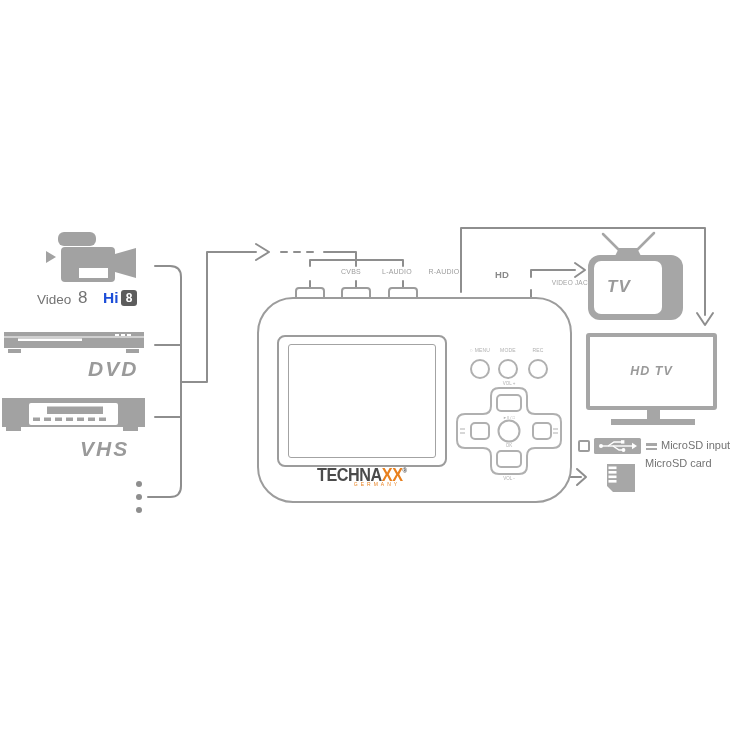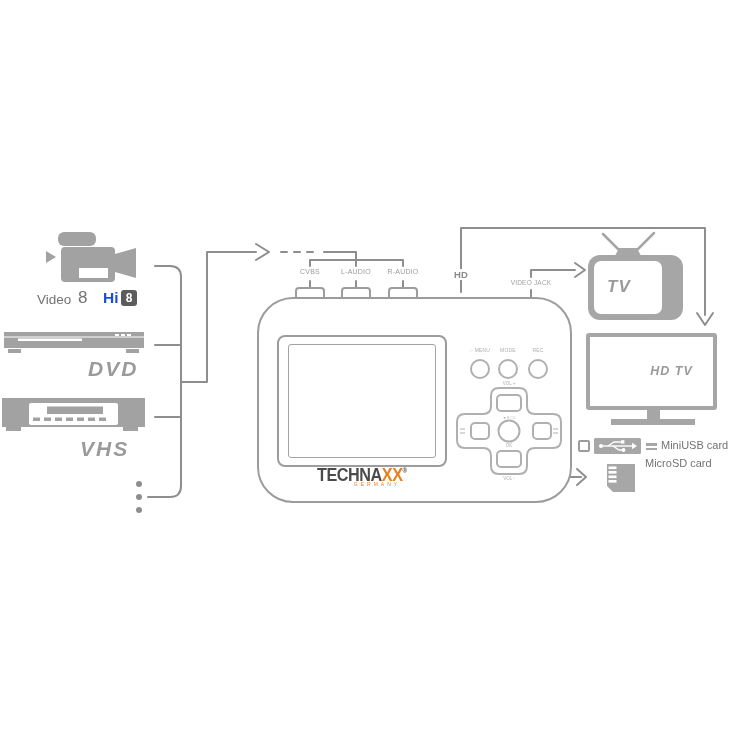--- a/index.html
+++ b/index.html
@@ -1,20 +1,20 @@
 <!DOCTYPE html>
 <html><head>
 <meta charset="utf-8">
 <style>
   html,body{margin:0;padding:0;background:#fff;}
   .canvas{position:relative;width:736px;height:736px;background:#fff;overflow:hidden;
           font-family:"Liberation Sans", sans-serif;}
   svg{position:absolute;overflow:visible;}
   .lab{position:absolute;color:#737373;}
-  .conn-lab{position:absolute;font-size:7px;color:#9c9c9c;text-align:center;letter-spacing:.2px;}
+  .conn-lab{position:absolute;font-size:7px;color:#9c9c9c;text-align:center;letter-spacing:.2px;margin-left:41px;}
   .dev-body{position:absolute;left:257px;top:297px;width:315px;height:206px;
             border:2.5px solid #9c9c9c;border-radius:36px;background:#fff;box-sizing:border-box;z-index:2;}
   .ctab{position:absolute;top:287px;width:30px;height:14px;border:2px solid #9c9c9c;
         border-radius:4px;background:#fff;box-sizing:border-box;z-index:1;}
   .screen-outer{position:absolute;left:277px;top:335px;width:170px;height:132px;
         border:2.5px solid #9c9c9c;border-radius:8px;box-sizing:border-box;z-index:3;}
   .screen-inner{position:absolute;left:288px;top:344px;width:148px;height:114px;
         border:1.5px solid #a3a3a3;border-radius:3px;box-sizing:border-box;z-index:3;}
   .btn{position:absolute;top:359px;width:20px;height:20px;border:2px solid #b0b0b0;
         border-radius:50%;background:#fff;box-sizing:border-box;z-index:3;}
@@ -155,40 +155,40 @@
 
   <svg style="left:580px;top:228px;" width="112" height="96" viewBox="580 228 112 96">
     <path d="M620,251 L603,234 M636,251 L654,233" stroke="#a6a6a6" stroke-width="2.5" fill="none" stroke-linecap="round"></path>
     <polygon points="619,248 637,248 641,256 615,256" fill="#a6a6a6"></polygon>
     <rect x="588" y="255" width="95" height="65" rx="12" fill="#a6a6a6"></rect>
     <rect x="594" y="261" width="68" height="53" rx="7" fill="#fff"></rect>
   </svg>
   <div class="lab ital" style="left:607px;top:277px;width:42px;font-weight:bold;font-size:17px;letter-spacing:1px;">TV</div>
 
   <div class="hdtv-frame"></div>
-  <div class="lab ital" style="left:586px;top:364px;width:131px;text-align:center;font-weight:bold;font-size:12.5px;letter-spacing:1px;margin-left:20px;">HD TV</div>
+  <div class="lab ital" style="left:586px;top:364px;width:131px;text-align:center;font-weight:bold;font-size:12.5px;letter-spacing:1px;">HD TV</div>
   <div class="graybox" style="left:647px;top:410px;width:13px;height:9px;"></div>
   <div class="graybox" style="left:611px;top:419px;width:84px;height:6px;"></div>
 
   <div class="usb-port"></div>
   <svg style="left:594px;top:437px;" width="52" height="18" viewBox="0 0 52 18">
     <rect x="0" y="1" width="47" height="16" rx="1.5" fill="#a7a7a7"></rect>
     <g stroke="#fff" stroke-width="1.4" fill="none">
       <path d="M8,9 H38"></path>
       <path d="M14,9 L20,5 H27"></path>
       <path d="M19,9 L25,13 H28"></path>
     </g>
     <circle cx="7" cy="9" r="2" fill="#fff"></circle>
     <rect x="27" y="3.2" width="3.4" height="3.4" fill="#fff"></rect>
     <circle cx="29.5" cy="13" r="1.9" fill="#fff"></circle>
     <polygon points="38,5.8 43,9 38,12.2" fill="#fff"></polygon>
   </svg>
   <div class="eq" style="top:443px;"></div>
   <div class="eq" style="top:447.5px;"></div>
-  <div class="lab" style="left:661px;top:439px;font-size:11px;">MiniUSB card</div>
+  <div class="lab" style="left:661px;top:439px;font-size:11px;">MicroSD input</div>
 
   <svg style="left:602px;top:461px;" width="38" height="33" viewBox="602 461 38 33">
     <path d="M607,464 H635 V492 H613 L607,486 Z" fill="#a7a7a7"></path>
     <rect x="608.5" y="466.5" width="8" height="2.6" fill="#fff"></rect>
     <rect x="608.5" y="471" width="8" height="2.6" fill="#fff"></rect>
     <rect x="608.5" y="475.5" width="8" height="2.6" fill="#fff"></rect>
     <rect x="608.5" y="480" width="8" height="2.6" fill="#fff"></rect>
   </svg>
   <div class="lab" style="left:645px;top:457px;font-size:11px;">MicroSD card</div>
 

